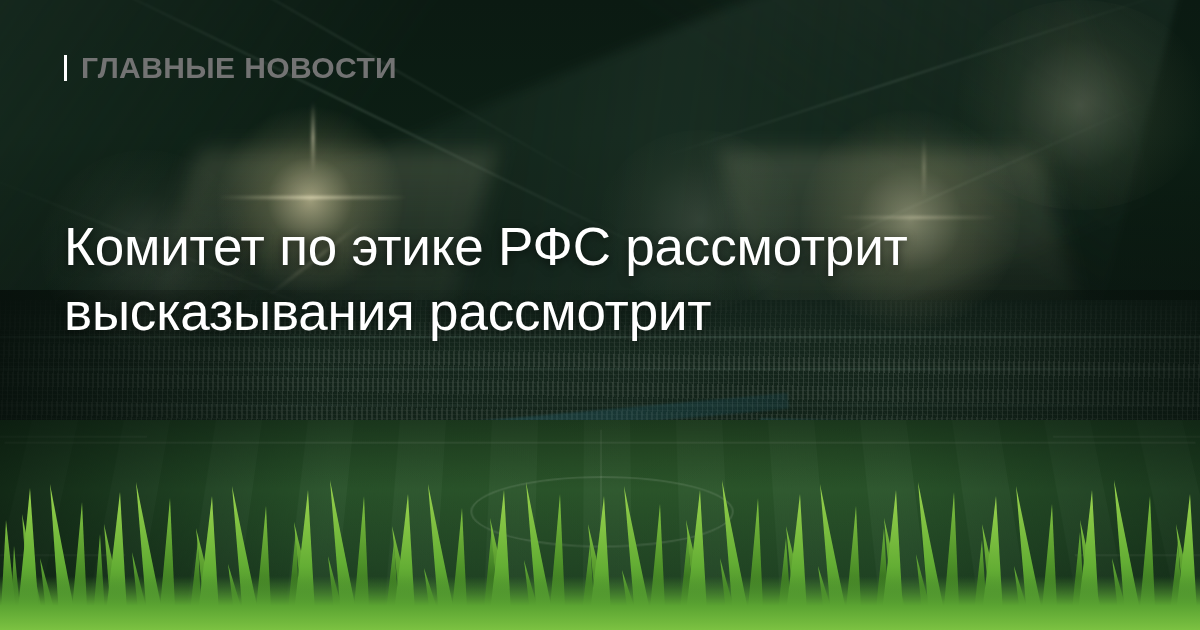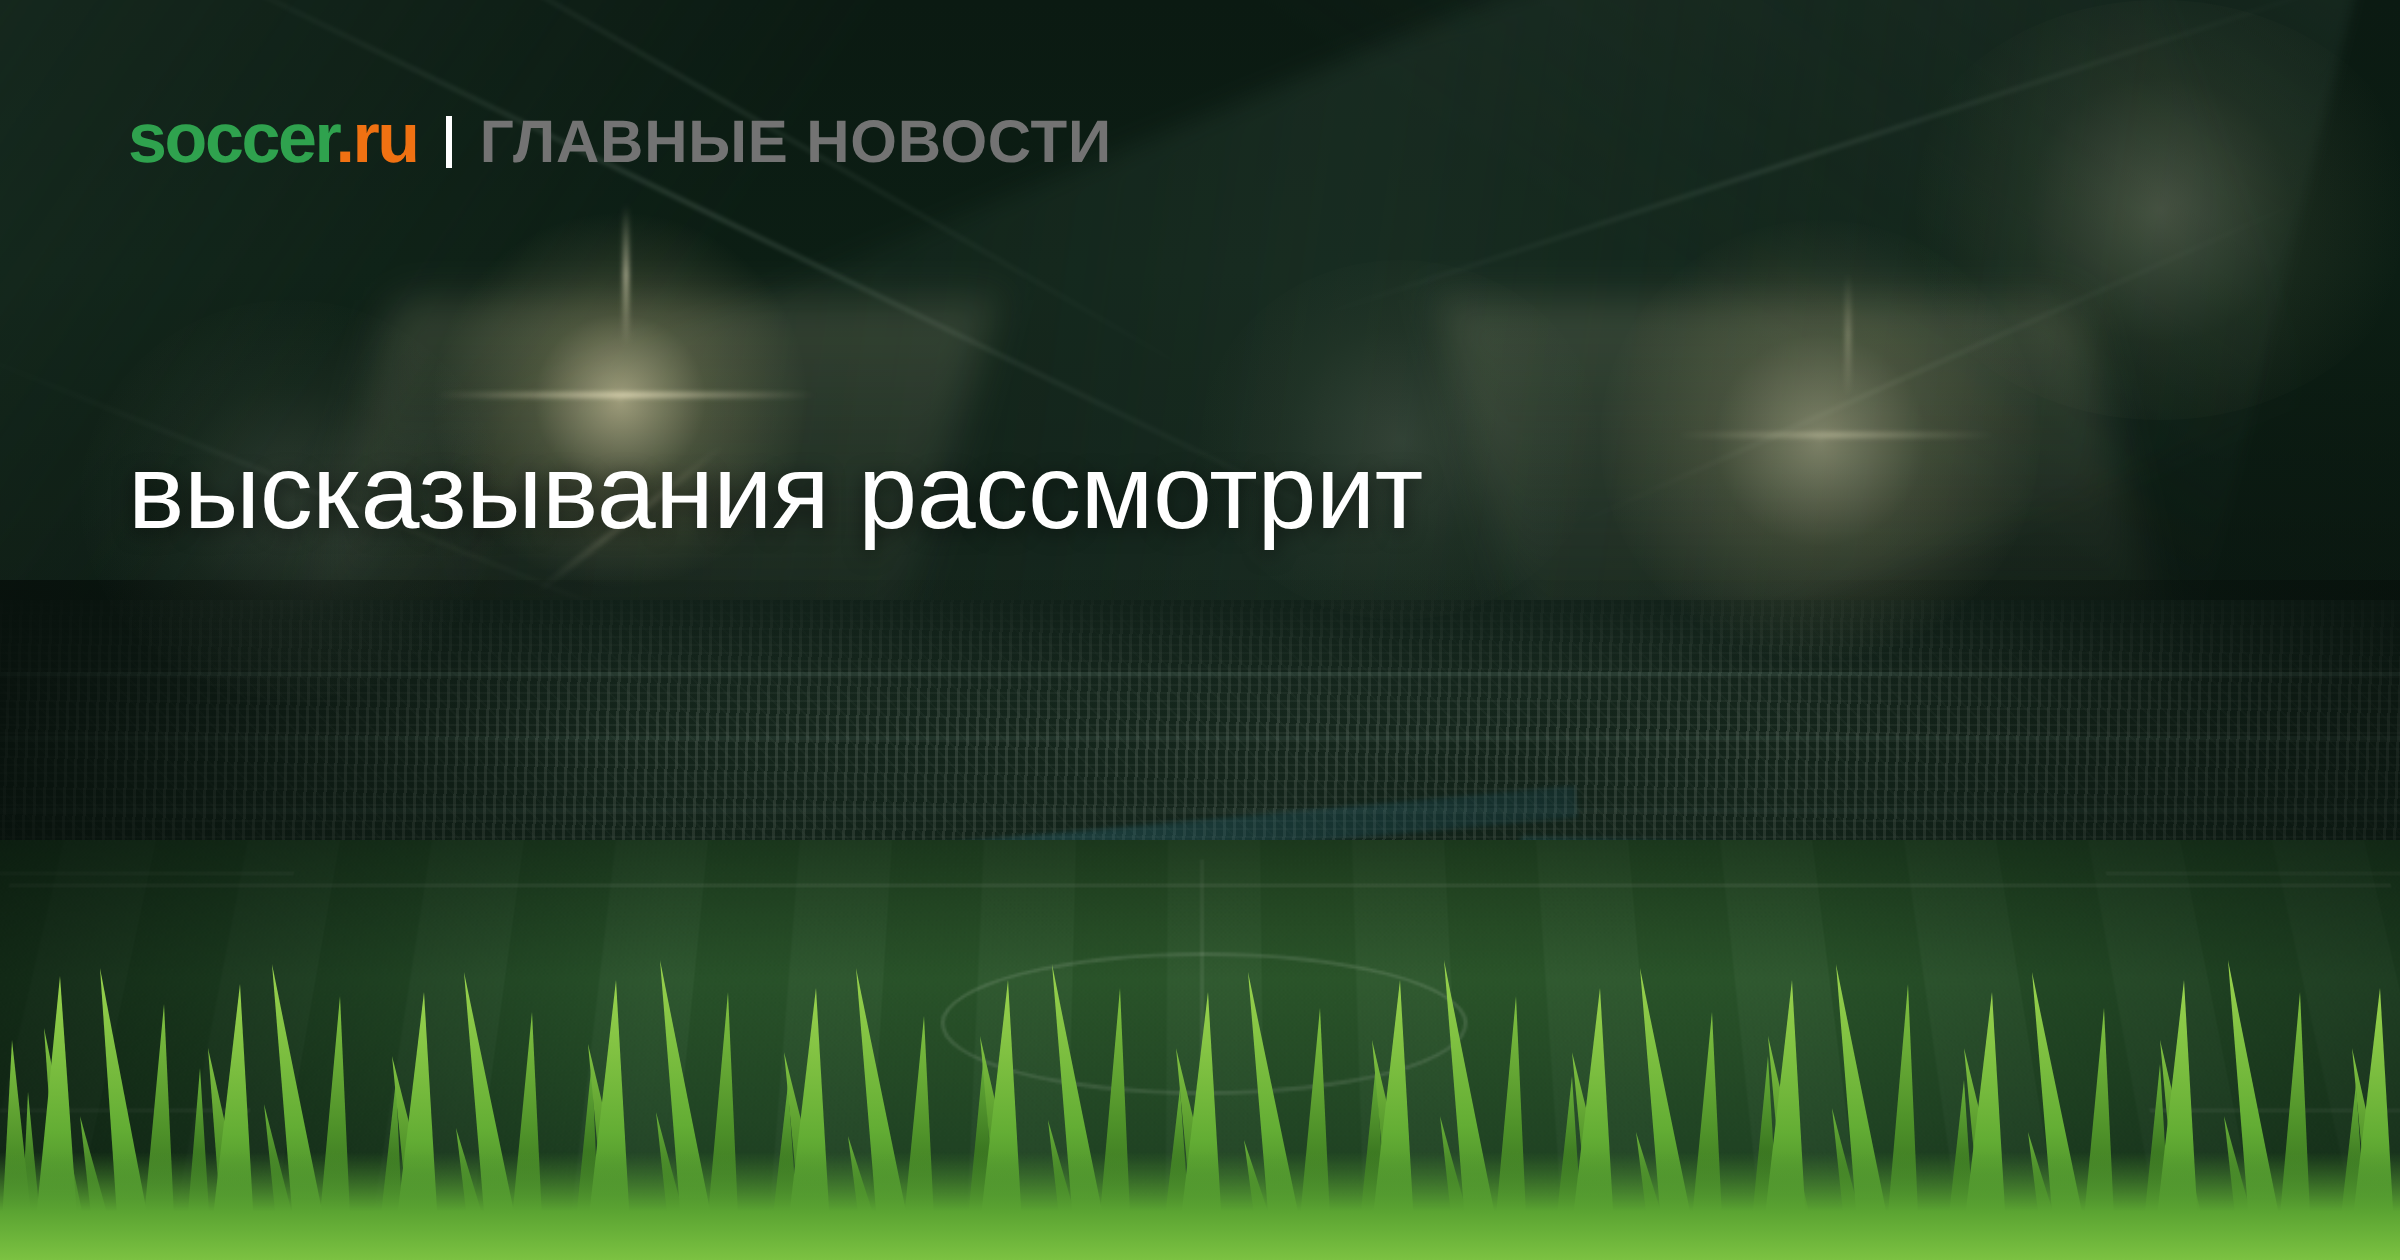--- a/index.html
+++ b/index.html
@@ -434,24 +434,22 @@
         <path d="M1076 150 L1092 10 L1100 150Z" fill="url(#gbA)"></path>
         <path d="M1126 150 L1114 0 L1144 150Z" fill="url(#gbA)"></path>
         <path d="M1174 150 L1190 14 L1198 150Z" fill="url(#gbA)"></path>
       </g>
 
       <rect x="0" y="96" width="1200" height="54" fill="url(#gbBase)"></rect>
     </svg>
   </div>
 
   <div class="header">
-    <div class="logo">
-      <span class="soccer">soccer</span><span class="ru">.ru</span>
-    </div>
     <span class="sep"></span>
     <div class="kicker">ГЛАВНЫЕ НОВОСТИ</div>
   </div>
 
   <div class="headline">
+    <span class="hl-line">Комитет по этике РФС рассмотрит</span>
     <span class="hl-line">высказывания рассмотрит</span>
   </div>
 
 </div>
 
 </body></html>

